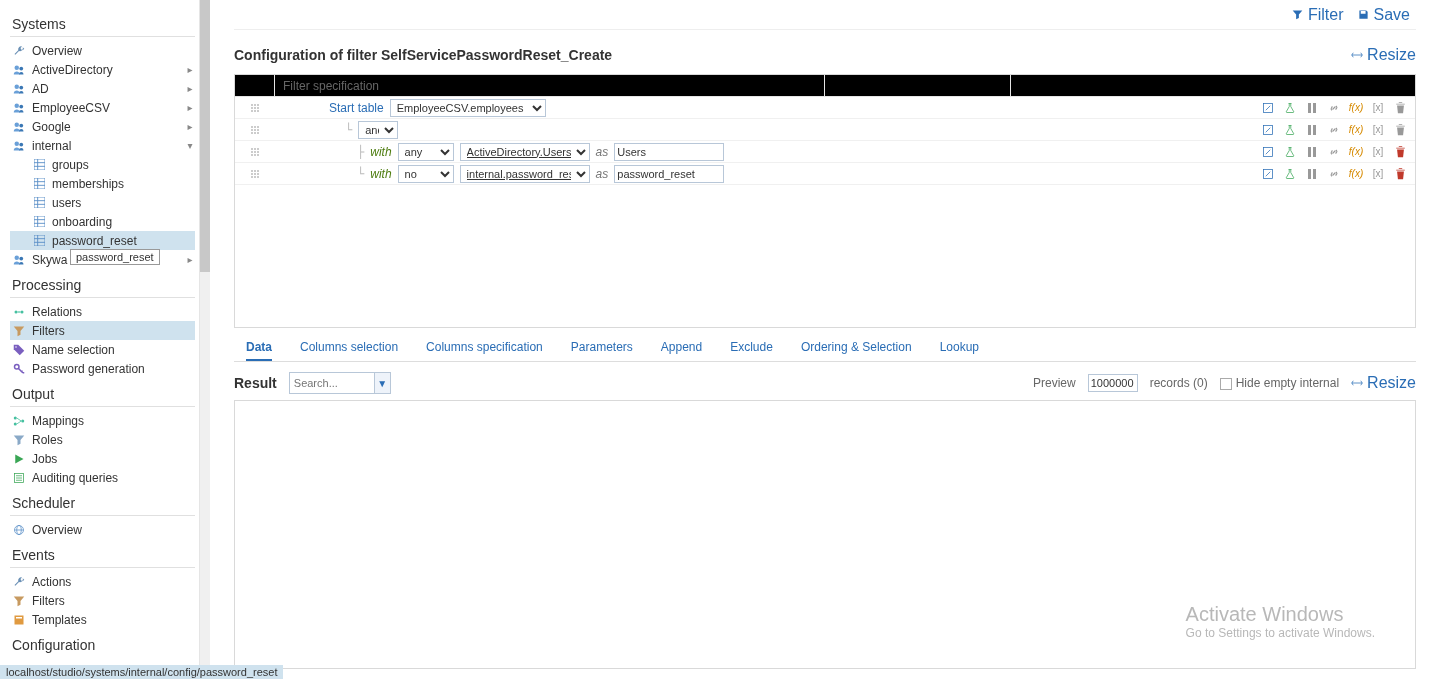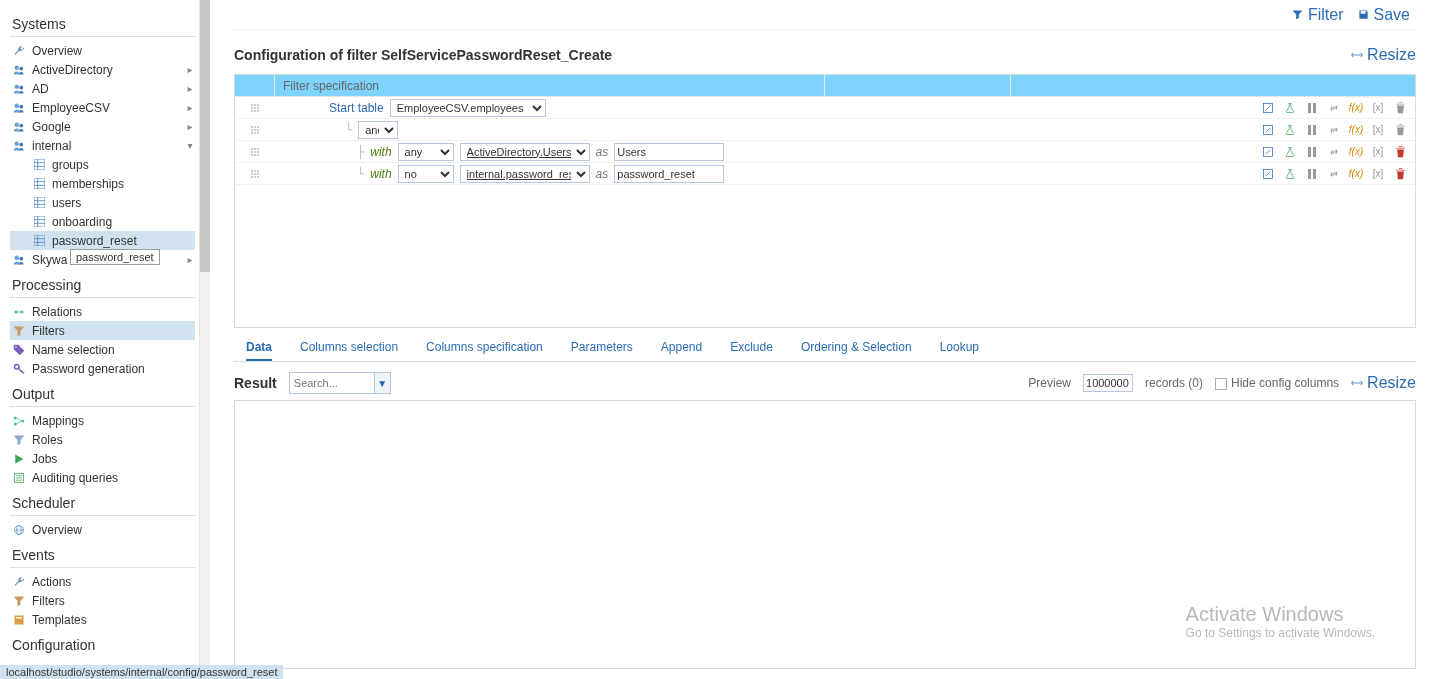--- a/index.html
+++ b/index.html
@@ -82,21 +82,21 @@
 
   
   .panel {
     border:1px solid #d9d9d9;
     background:#fff;
     margin-bottom: 10px;
   }
   .panel-head {
     display:flex;
     height:22px;
-    background:#7dd3fc;
+    background:#000000;
     border-bottom:1px solid #e5e5e5;
     font-size:12px;
     color:#666;
   }
   .panel-head .cell { display:flex; align-items:center; padding:0 8px; border-right:1px solid #e5e5e5; }
   .panel-head .c1{ width:40px; }
   .panel-head .c2{ flex:0 0 550px; }
   .panel-head .c3{ flex:0 0 186px; }
   .panel-body { min-height: 230px; }
   .row {
@@ -724,21 +724,21 @@
   <div class="result-bar">
     <span class="result-label">Result</span>
     <div class="search-combo">
       <input placeholder="Search..." style="">
       <div class="dd">▼</div>
     </div>
     <div class="spacer"></div>
     <span class="muted">Preview</span>
     <input class="mini" style="width: 50px;" value="1000000">
     <span class="muted">records (0)</span>
-    <span><span class="chk"></span><span class="muted">Hide config columns</span></span>
+    <span><span class="chk"></span><span class="muted">Hide empty internal</span></span>
     <div class="link-btn">
       <span class="ic">
           <svg width="12" height="8" viewBox="0 0 16 10">
             <path stroke="#2a6db5" fill="none" d="M1 5h14M3 2l-2 3 2 3M13 2l2 3-2 3"></path>
           </svg>
         </span>
       <span>Resize</span>
     </div>
   </div>
 

